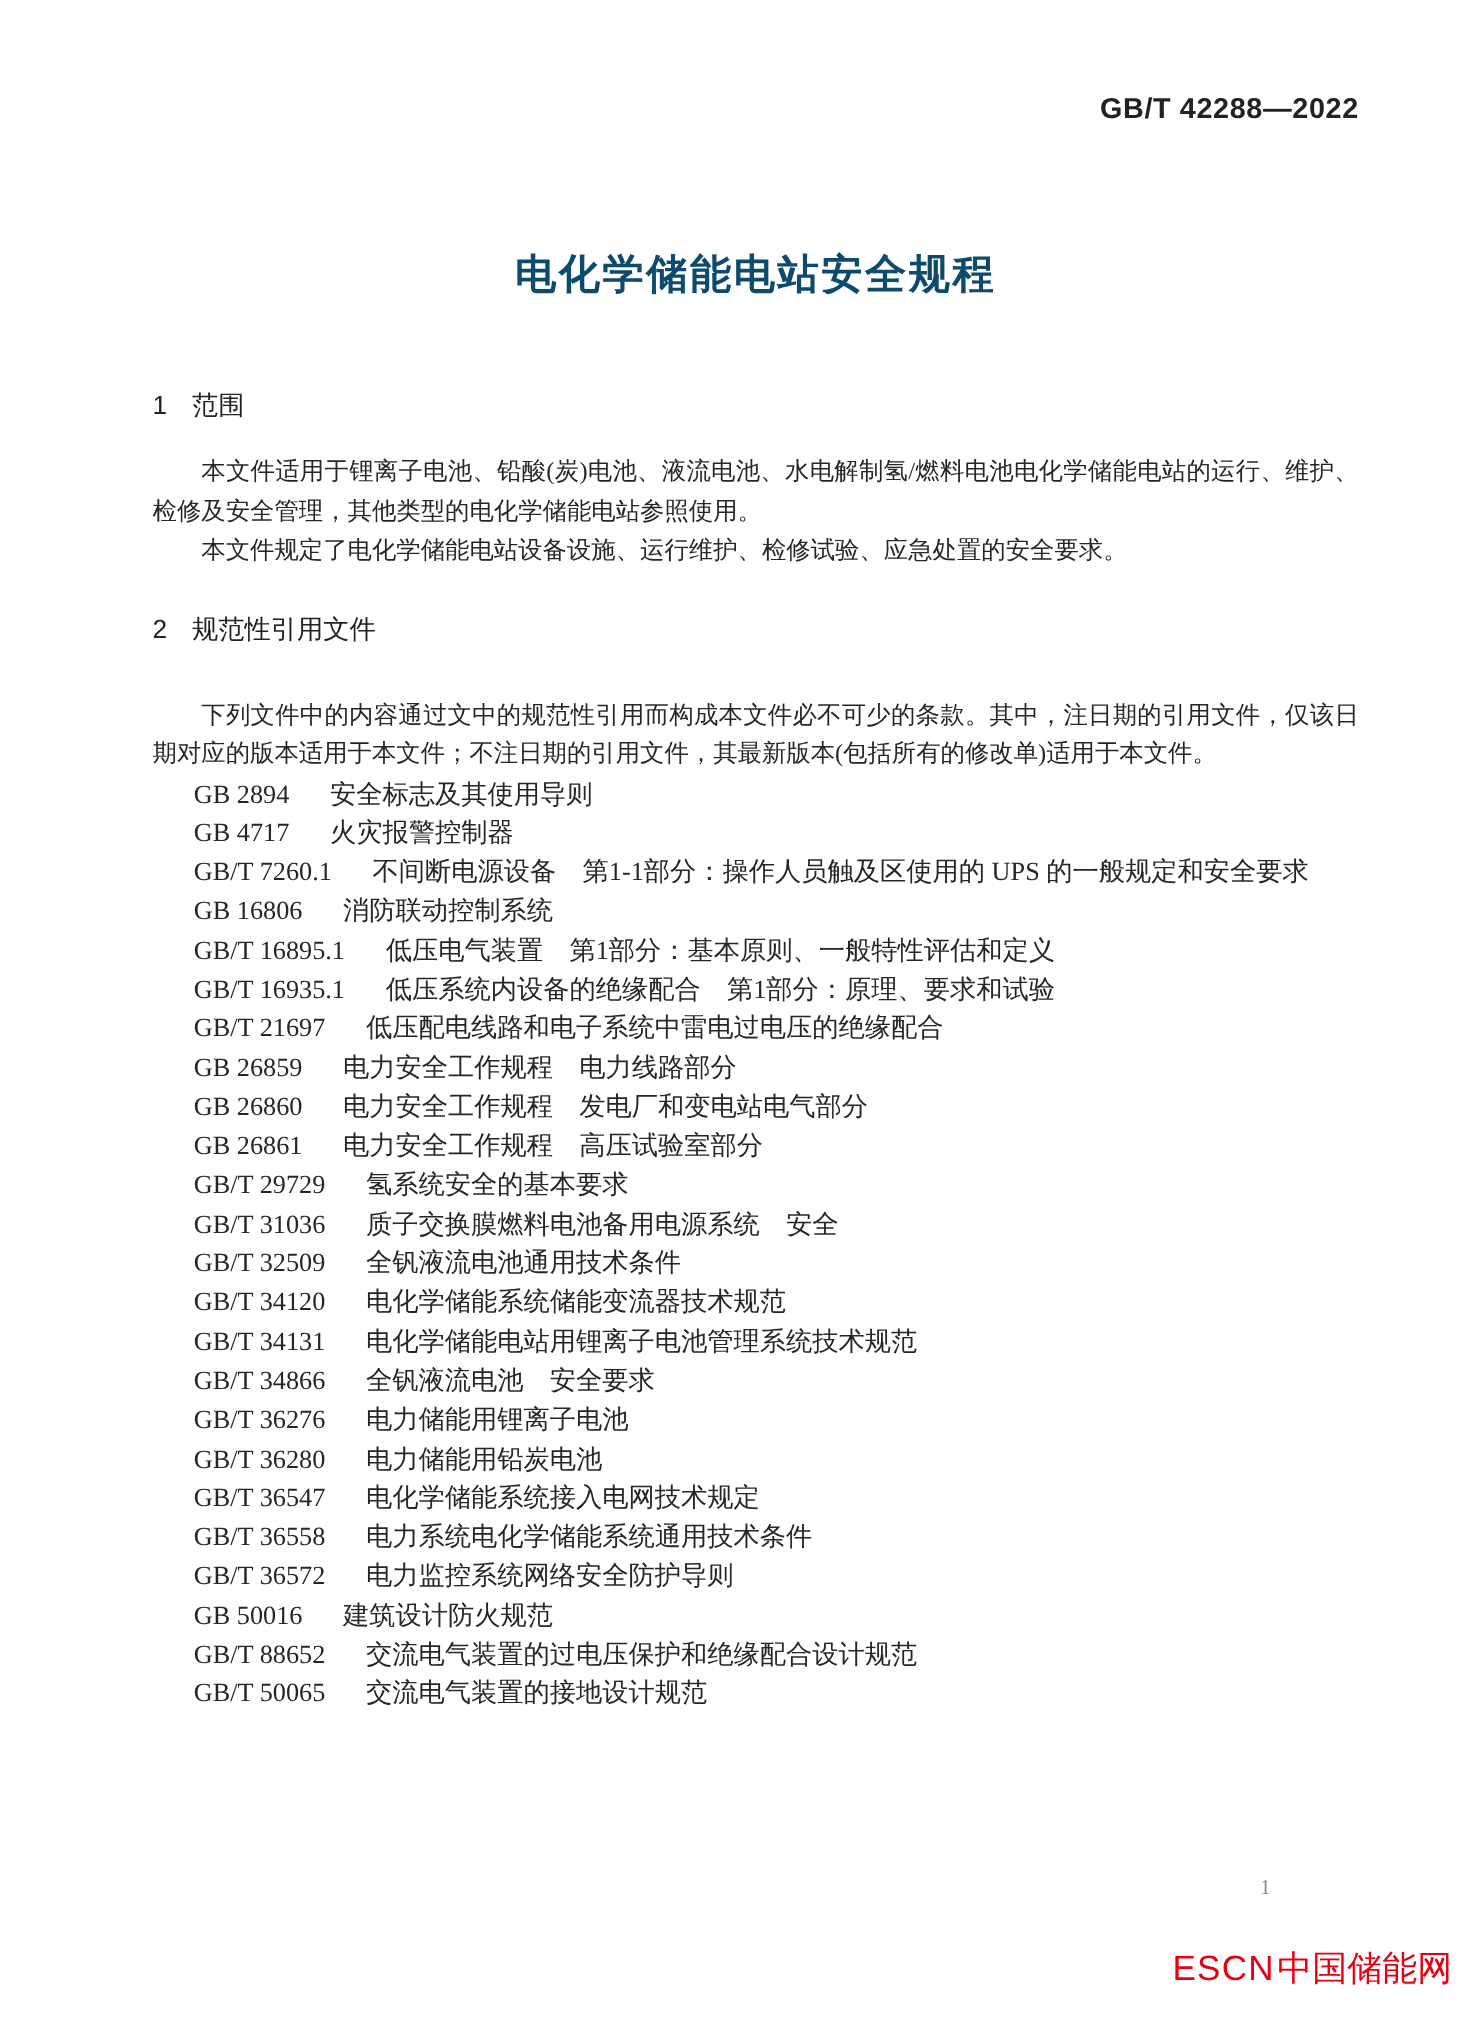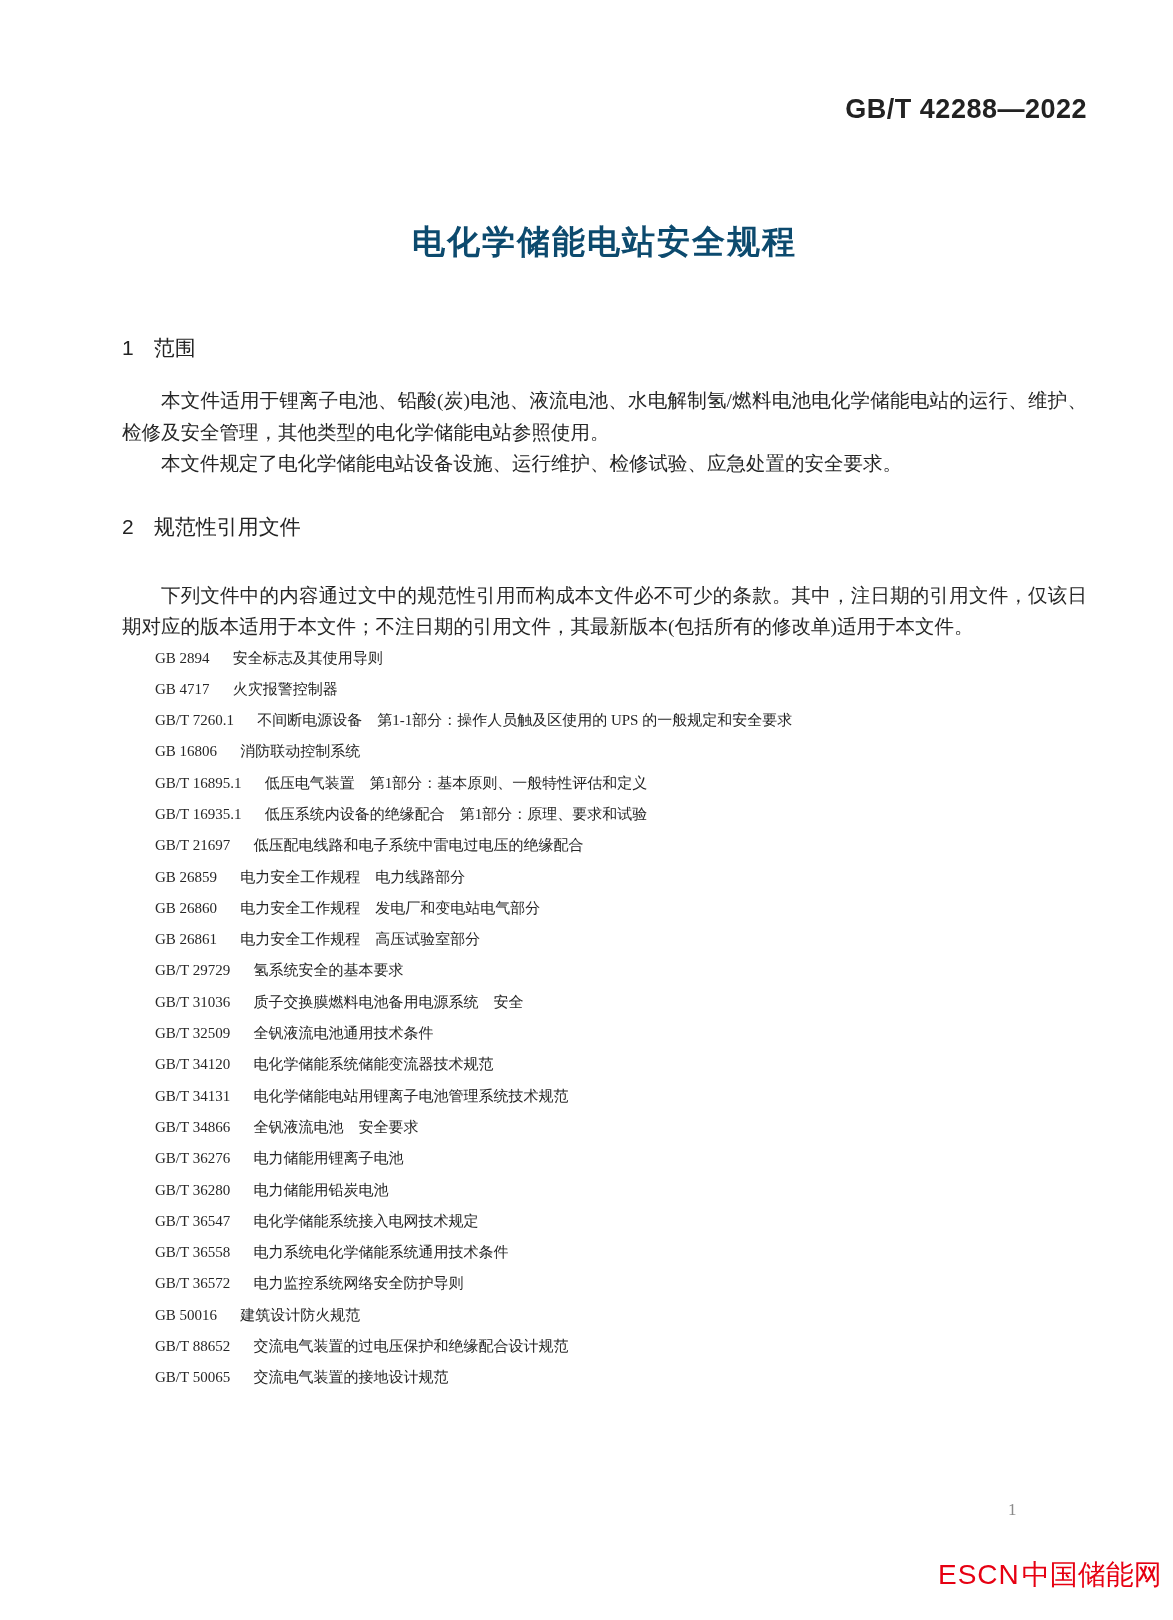--- a/index.html
+++ b/index.html
@@ -11,25 +11,25 @@
     color:#2b2b2b;
     font-family:"Liberation Serif","DejaVu Serif",serif;
     overflow:hidden;
     box-sizing:border-box;
   }
   .content {
     position:absolute;
     left:122px; right:86px; top:0;
   }
   .std-number {
-    padding-top:97px;
+    padding-top:74px;
     text-align:right;
     font-family:"Liberation Sans","DejaVu Sans",sans-serif;
     font-weight:bold;
-    font-size:27px;
+    font-size:23px;
     line-height:24px;
     letter-spacing:0.5px;
     color:#222;
   }
   .doc-title {
     margin-top:100px;
     text-align:center;
     font-family:Liberation Mono, monospace;
     font-weight:bold;
     font-size:33px;
@@ -52,21 +52,21 @@
     font-size:19.5px;
     line-height:31.5px;
     text-align:justify;
     text-indent:2em;
     margin:0;
     color:#262626;
   }
   .sec2-intro { margin-top:40px; }
   .ref-list { margin-top:0; }
   .ref-item {
-    font-size:15px;
+    font-size:21px;
     line-height:31.3px;
     text-align:justify;
     text-indent:33px;
     color:#262626;
   }
   .ref-title { margin-left:1.55em; }
   .page-number {
     position:absolute;
     left:1008px; top:1500px;
     font-size:17px;

